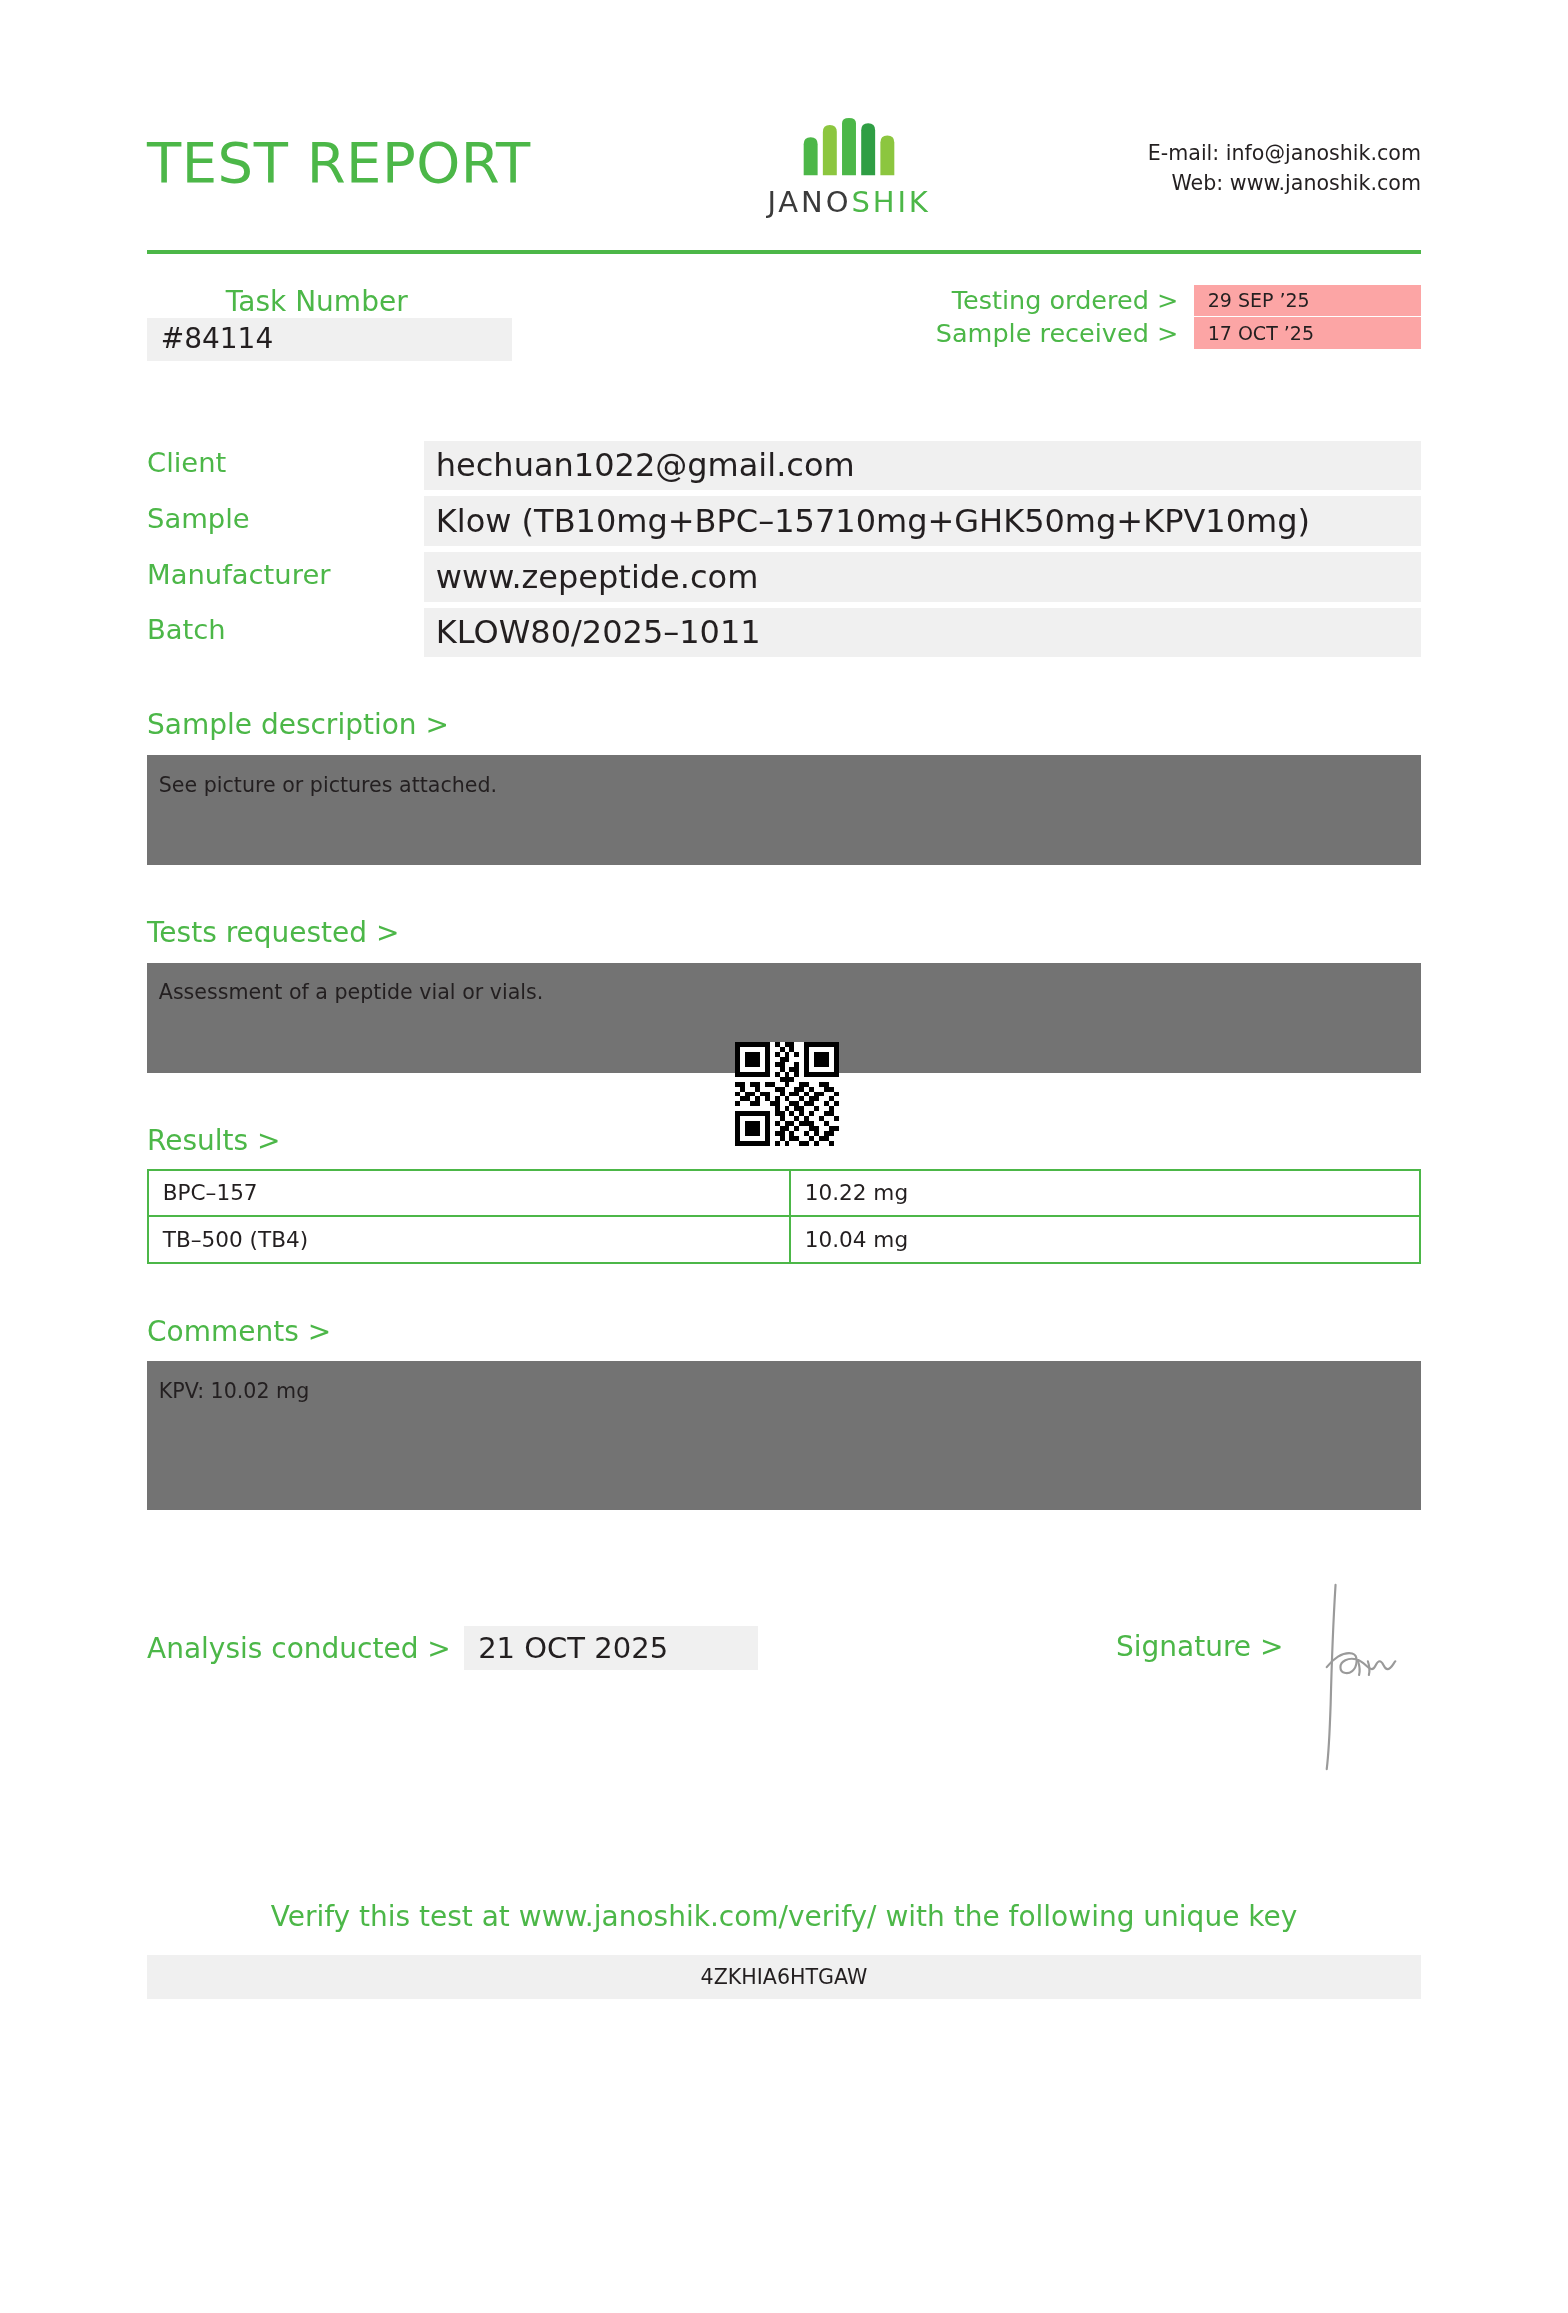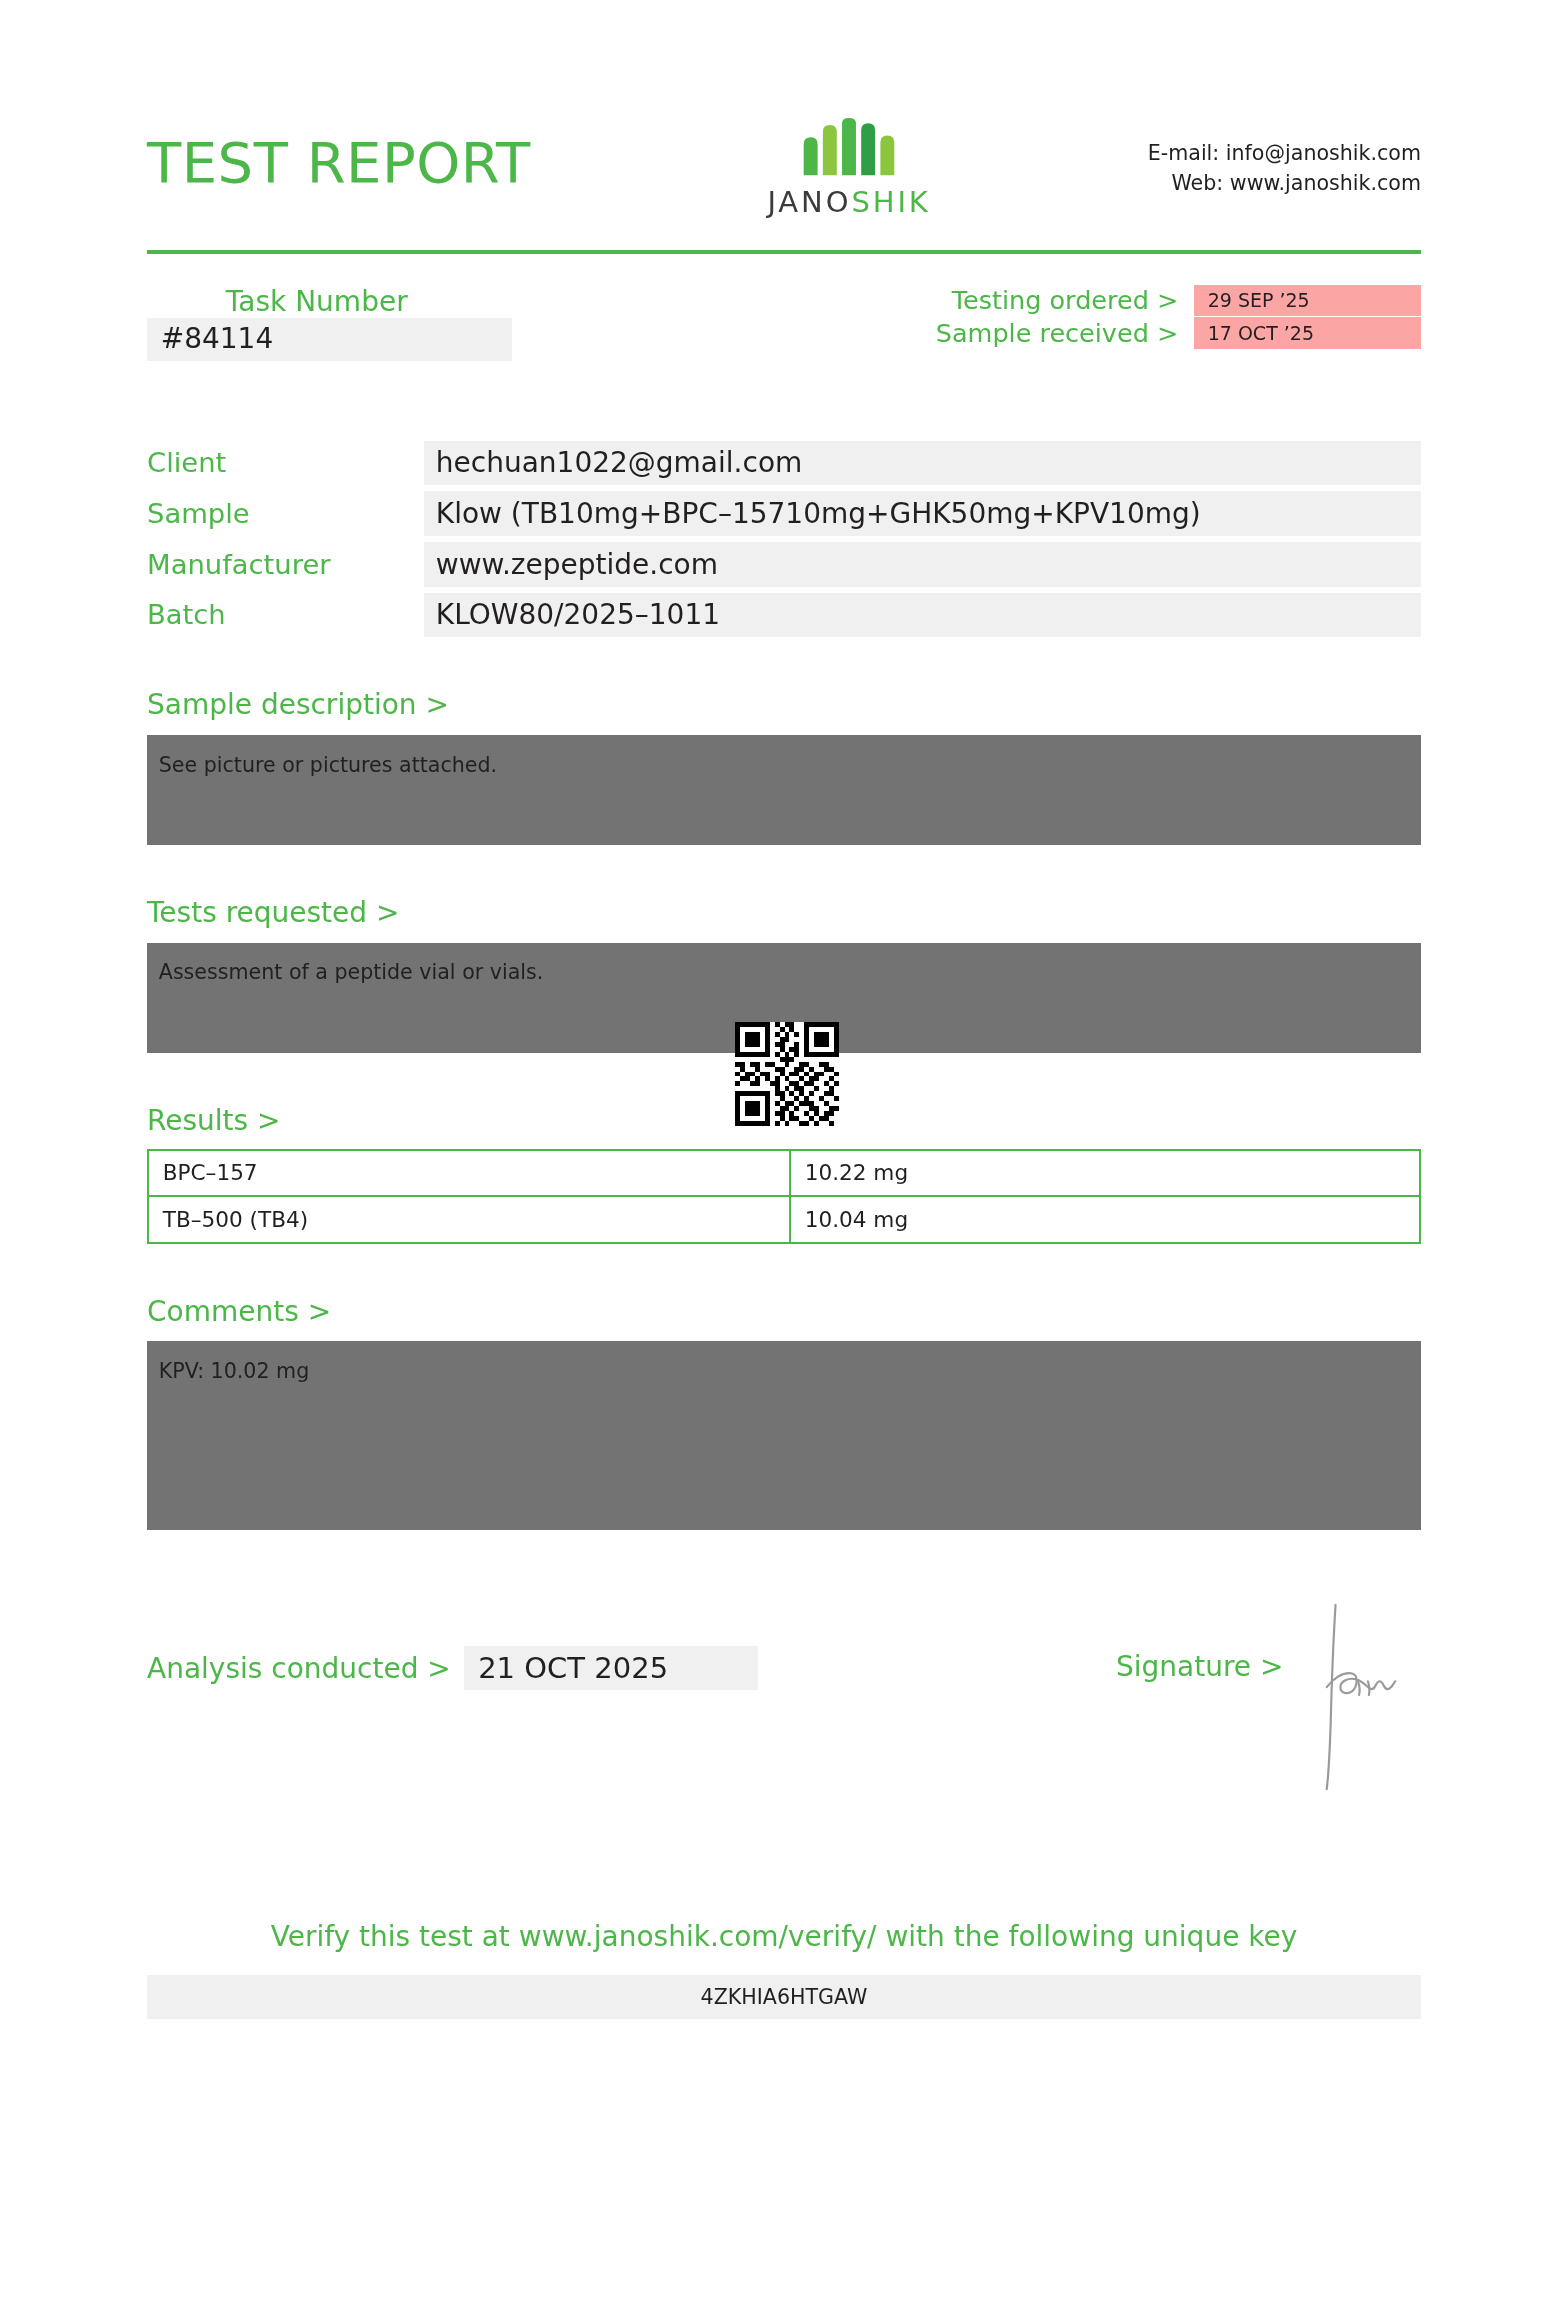--- a/index.html
+++ b/index.html
@@ -140,42 +140,42 @@
   .info-label {
     width: 277px;
     flex: 0 0 277px;
     color: #4cb748;
     font-size: 27.4px;
     padding-top: 6.9px;
   }
   .info-value {
     flex: 1 1 auto;
     background: #f0f0f0;
-    font-size: 28px;
+    font-size: 32px;
     padding: 5.9px 11.8px;
     box-sizing: border-box;
     min-height: 43px;
   }
 
   
   .section-title {
     color: #4cb748;
     font-size: 28px;
     margin-top: 51px;
     margin-bottom: 13.7px;
   }
   .section-box {
     background: #737373;
     font-size: 20.6px;
     padding: 17.6px 11.8px;
     box-sizing: border-box;
   }
   .box-desc { height: 110px; }
   .box-tests { height: 110px; }
-  .box-comments { height: 189px; }
+  .box-comments { height: 149px; }
 
   
   .results-header {
     position: relative;
     display: flex;
     align-items: flex-end;
   }
   .qr {
     position: absolute;
     left: 588px;

